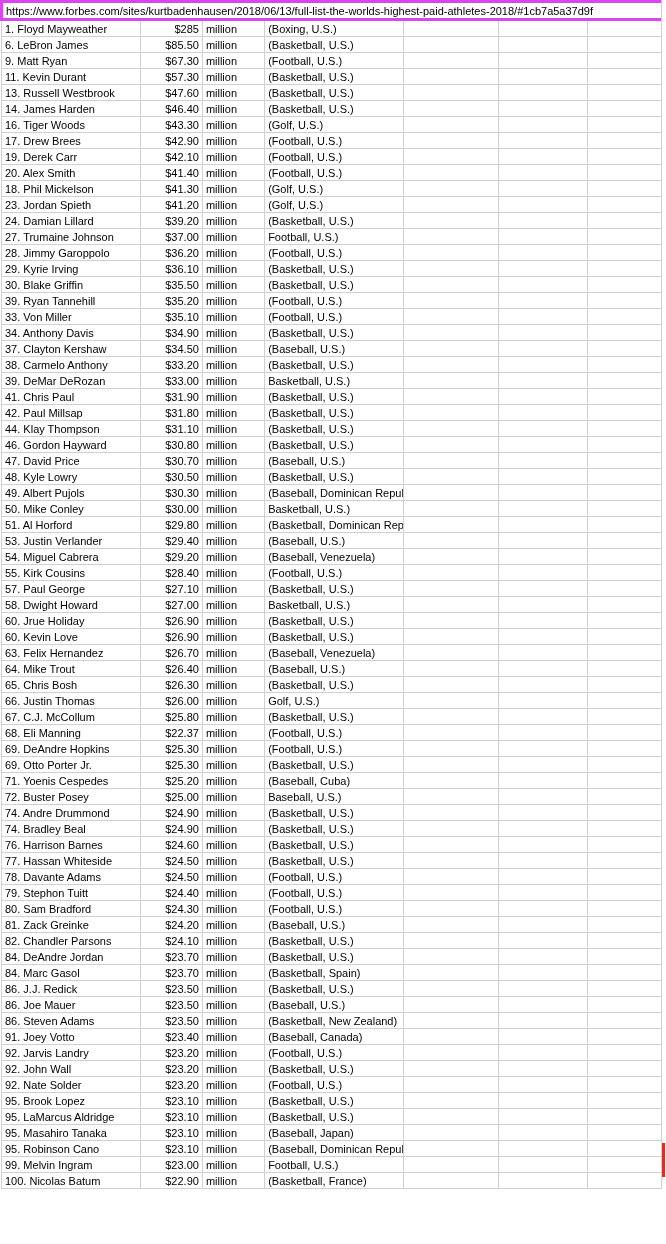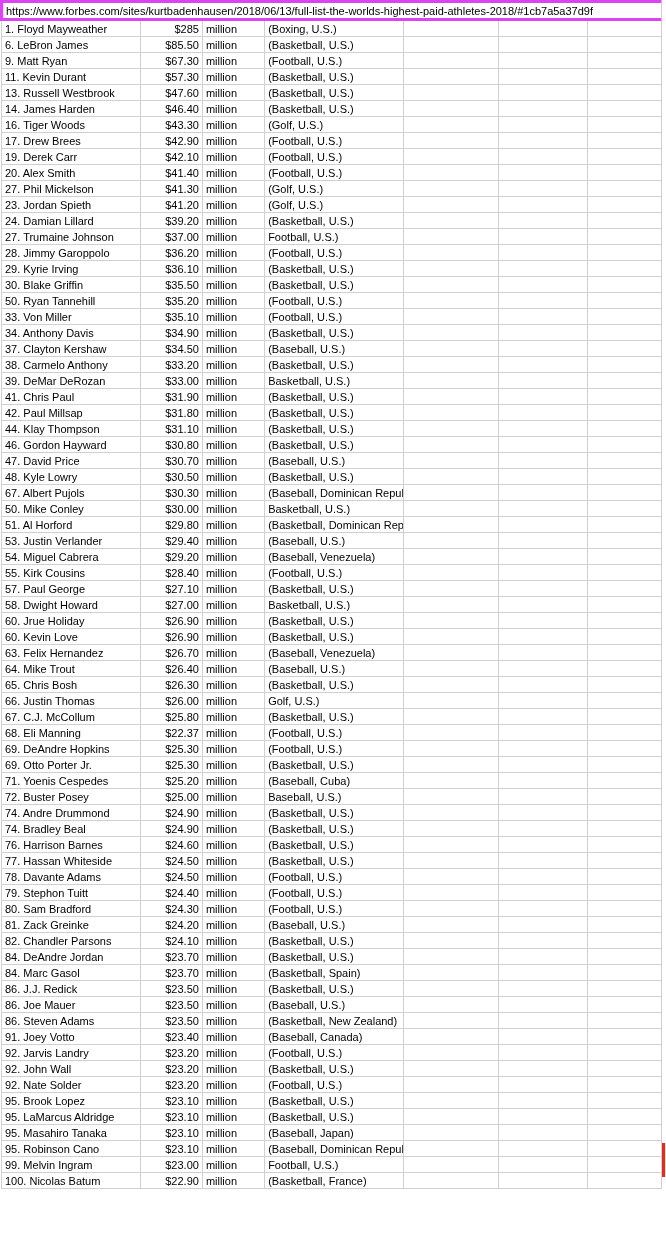--- a/index.html
+++ b/index.html
@@ -184,21 +184,21 @@
         <tr>
           <td class="name">20. Alex Smith</td>
           <td class="amt">$41.40</td>
           <td class="unit">million</td>
           <td class="sport">(Football, U.S.)</td>
           <td class="empty"></td>
           <td class="empty"></td>
           <td class="empty"></td>
         </tr>
         <tr>
-          <td class="name">27. Phil Mickelson</td>
+          <td class="name">18. Phil Mickelson</td>
           <td class="amt">$41.30</td>
           <td class="unit">million</td>
           <td class="sport">(Golf, U.S.)</td>
           <td class="empty"></td>
           <td class="empty"></td>
           <td class="empty"></td>
         </tr>
         <tr>
           <td class="name">23. Jordan Spieth</td>
           <td class="amt">$41.20</td>
@@ -247,21 +247,21 @@
         <tr>
           <td class="name">30. Blake Griffin</td>
           <td class="amt">$35.50</td>
           <td class="unit">million</td>
           <td class="sport">(Basketball, U.S.)</td>
           <td class="empty"></td>
           <td class="empty"></td>
           <td class="empty"></td>
         </tr>
         <tr>
-          <td class="name">50. Ryan Tannehill</td>
+          <td class="name">39. Ryan Tannehill</td>
           <td class="amt">$35.20</td>
           <td class="unit">million</td>
           <td class="sport">(Football, U.S.)</td>
           <td class="empty"></td>
           <td class="empty"></td>
           <td class="empty"></td>
         </tr>
         <tr>
           <td class="name">33. Von Miller</td>
           <td class="amt">$35.10</td>
@@ -355,21 +355,21 @@
         <tr>
           <td class="name">48. Kyle Lowry</td>
           <td class="amt">$30.50</td>
           <td class="unit">million</td>
           <td class="sport">(Basketball, U.S.)</td>
           <td class="empty"></td>
           <td class="empty"></td>
           <td class="empty"></td>
         </tr>
         <tr>
-          <td class="name">67. Albert Pujols</td>
+          <td class="name">49. Albert Pujols</td>
           <td class="amt">$30.30</td>
           <td class="unit">million</td>
           <td class="sport">(Baseball, Dominican Republic)</td>
           <td class="empty"></td>
           <td class="empty"></td>
           <td class="empty"></td>
         </tr>
         <tr>
           <td class="name">50. Mike Conley</td>
           <td class="amt">$30.00</td>

